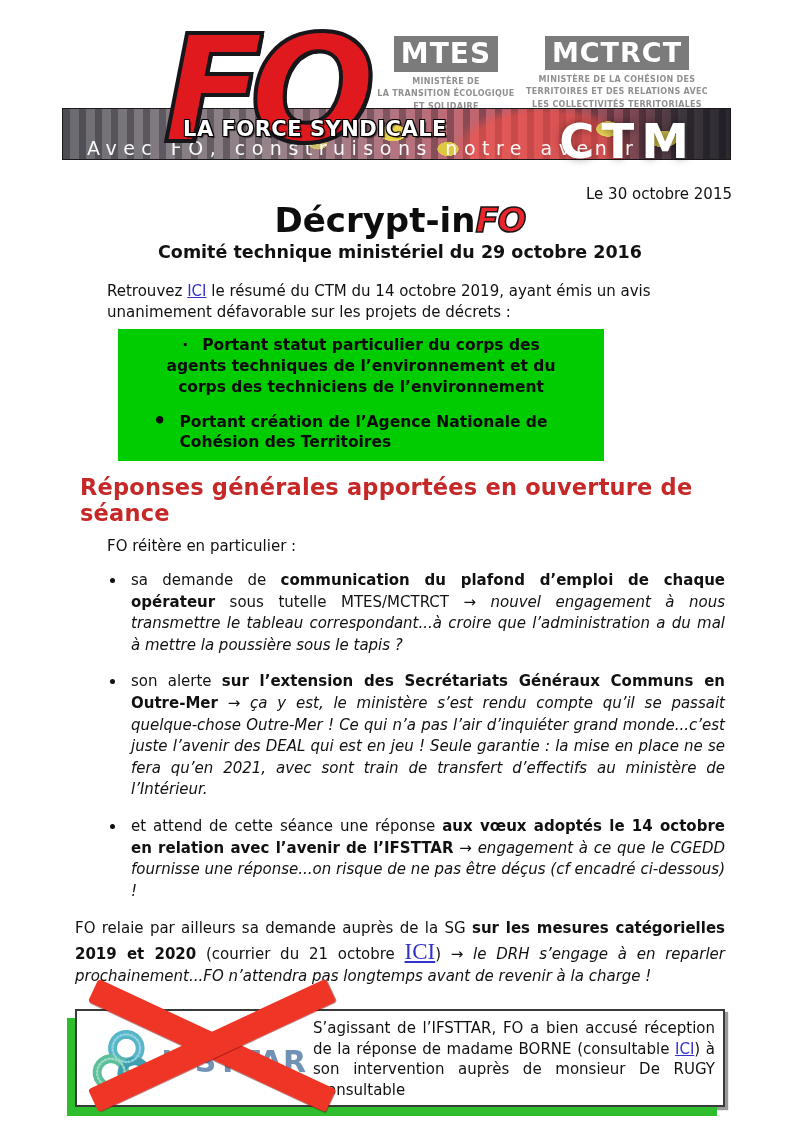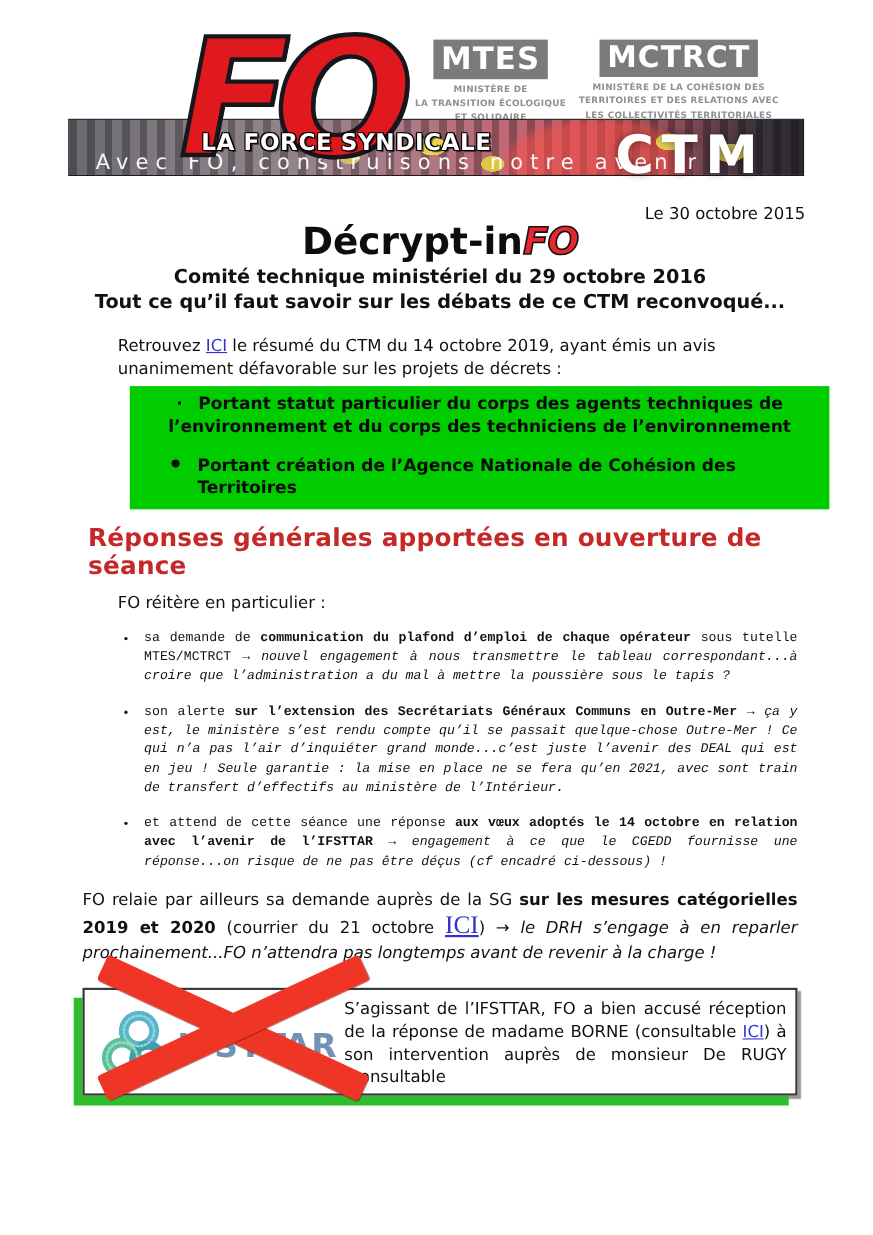--- a/index.html
+++ b/index.html
@@ -43,32 +43,32 @@
 
   
   .content{position:absolute;left:75px;top:202px;width:650px;z-index:1;}
   .doc-title{text-align:center;font-size:34px;font-weight:800;line-height:1.1;color:#0d0d0d;}
   .doc-title .fo{color:#e8262c;font-style:italic;font-weight:900;-webkit-text-stroke:1.5px #141414;letter-spacing:-1px;}
   .doc-subtitle{text-align:center;font-size:17.5px;font-weight:bold;line-height:1.3;margin-top:2px;}
   .intro{margin-top:17px;font-size:15px;line-height:1.4;}
   a.link{color:var(--link-blue);text-decoration:underline;cursor:pointer;}
   .big-link{font-family:"Liberation Serif","DejaVu Serif",serif;font-size:23px;line-height:1;}
 
-  .green-box{margin:5px 0 0 43px;width:636px;background:var(--green);padding:6px 6px 9px;font-weight:bold;font-size:15.5px;color:#0a0a0a;}
+  .green-box{margin:5px 0 0 43px;width:486px;background:var(--green);padding:6px 6px 9px;font-weight:bold;font-size:15.5px;color:#0a0a0a;}
   .green-row1{text-align:center;line-height:1.35;padding:0 26px;}
   .green-row1 .dot{margin-right:14px;}
   .green-row2{display:flex;align-items:flex-start;margin-top:14px;line-height:1.3;}
   .green-row2 .dot{font-size:21px;line-height:0.9;margin:0 13px 0 29px;}
 
   .section-heading{margin:13px 0 10px 5px;font-size:22.5px;font-weight:bold;color:var(--heading-red);letter-spacing:0.2px;}
 
   .para{font-size:15px;line-height:1.42;text-align:justify;margin-bottom:5px;margin-left:32px;}
   .para.simple{text-align:left;}
   .bullet-list{margin:13px 0 8px;padding-left:51px;}
-  .bullet-list li{margin-bottom:15px;text-align:justify;font-size:12px;line-height:1.44;padding-left:5px;font-family:Liberation Mono, monospace;}
+  .bullet-list li{margin-bottom:15px;text-align:justify;font-size:15px;line-height:1.44;padding-left:5px;}
   .catch-para{margin-top:6px;font-size:15px;line-height:1.5;text-align:justify;}
 
   
   .ifsttar-wrap{margin-top:21px;position:relative;}
   .ifsttar-box{position:relative;border:2px solid #3a3a3a;background:#fff;box-shadow:-8px 9px 0 var(--edge-green),3px 3px 1px rgba(70,70,70,0.55);}
   .box-top{display:flex;}
   .logo-zone{width:230px;position:relative;padding:8px 0 0 12px;display:flex;align-items:center;}
   .ifsttar-name{font-size:30px;font-weight:bold;color:#7191b5;letter-spacing:1px;margin-left:4px;}
   .red-x{position:absolute;left:10px;top:-24px;width:250px;height:118px;z-index:6;pointer-events:none;}
   .red-x .bar{position:absolute;left:-6px;right:-6px;top:50%;height:25px;margin-top:-13px;background:var(--x-red);border-radius:3px;box-shadow:1px 1px 0 rgba(120,10,10,0.5);}
@@ -107,21 +107,20 @@
   <div class="fo-logo">FO</div>
   <div class="fo-tagline">LA FORCE SYNDICALE</div>
 
   <div class="date-line">Le 30 octobre 2015</div>
 
   <div class="content">
 
     <div class="doc-title"><span>Décrypt-in</span><span class="fo">FO</span></div>
     <div class="doc-subtitle">
       <div>Comité technique ministériel du 29 octobre 2016</div>
-      <div>Tout ce qu’il faut savoir sur les débats de ce CTM reconvoqué...</div>
     </div>
 
     <p class="intro para simple"><span>Retrouvez </span><a class="link" href="#">ICI</a><span> le résumé du CTM du 14 octobre 2019, ayant émis un avis unanimement défavorable sur les projets de décrets :</span></p>
 
     <div class="green-box">
       <div class="green-row1"><span class="dot">·</span><span>Portant statut particulier du corps des agents techniques de l’environnement et du corps des techniciens de l’environnement</span></div>
       <div class="green-row2">
           <span class="dot">•</span>
           <span>Portant création de l’Agence Nationale de Cohésion des Territoires</span>
         </div>

